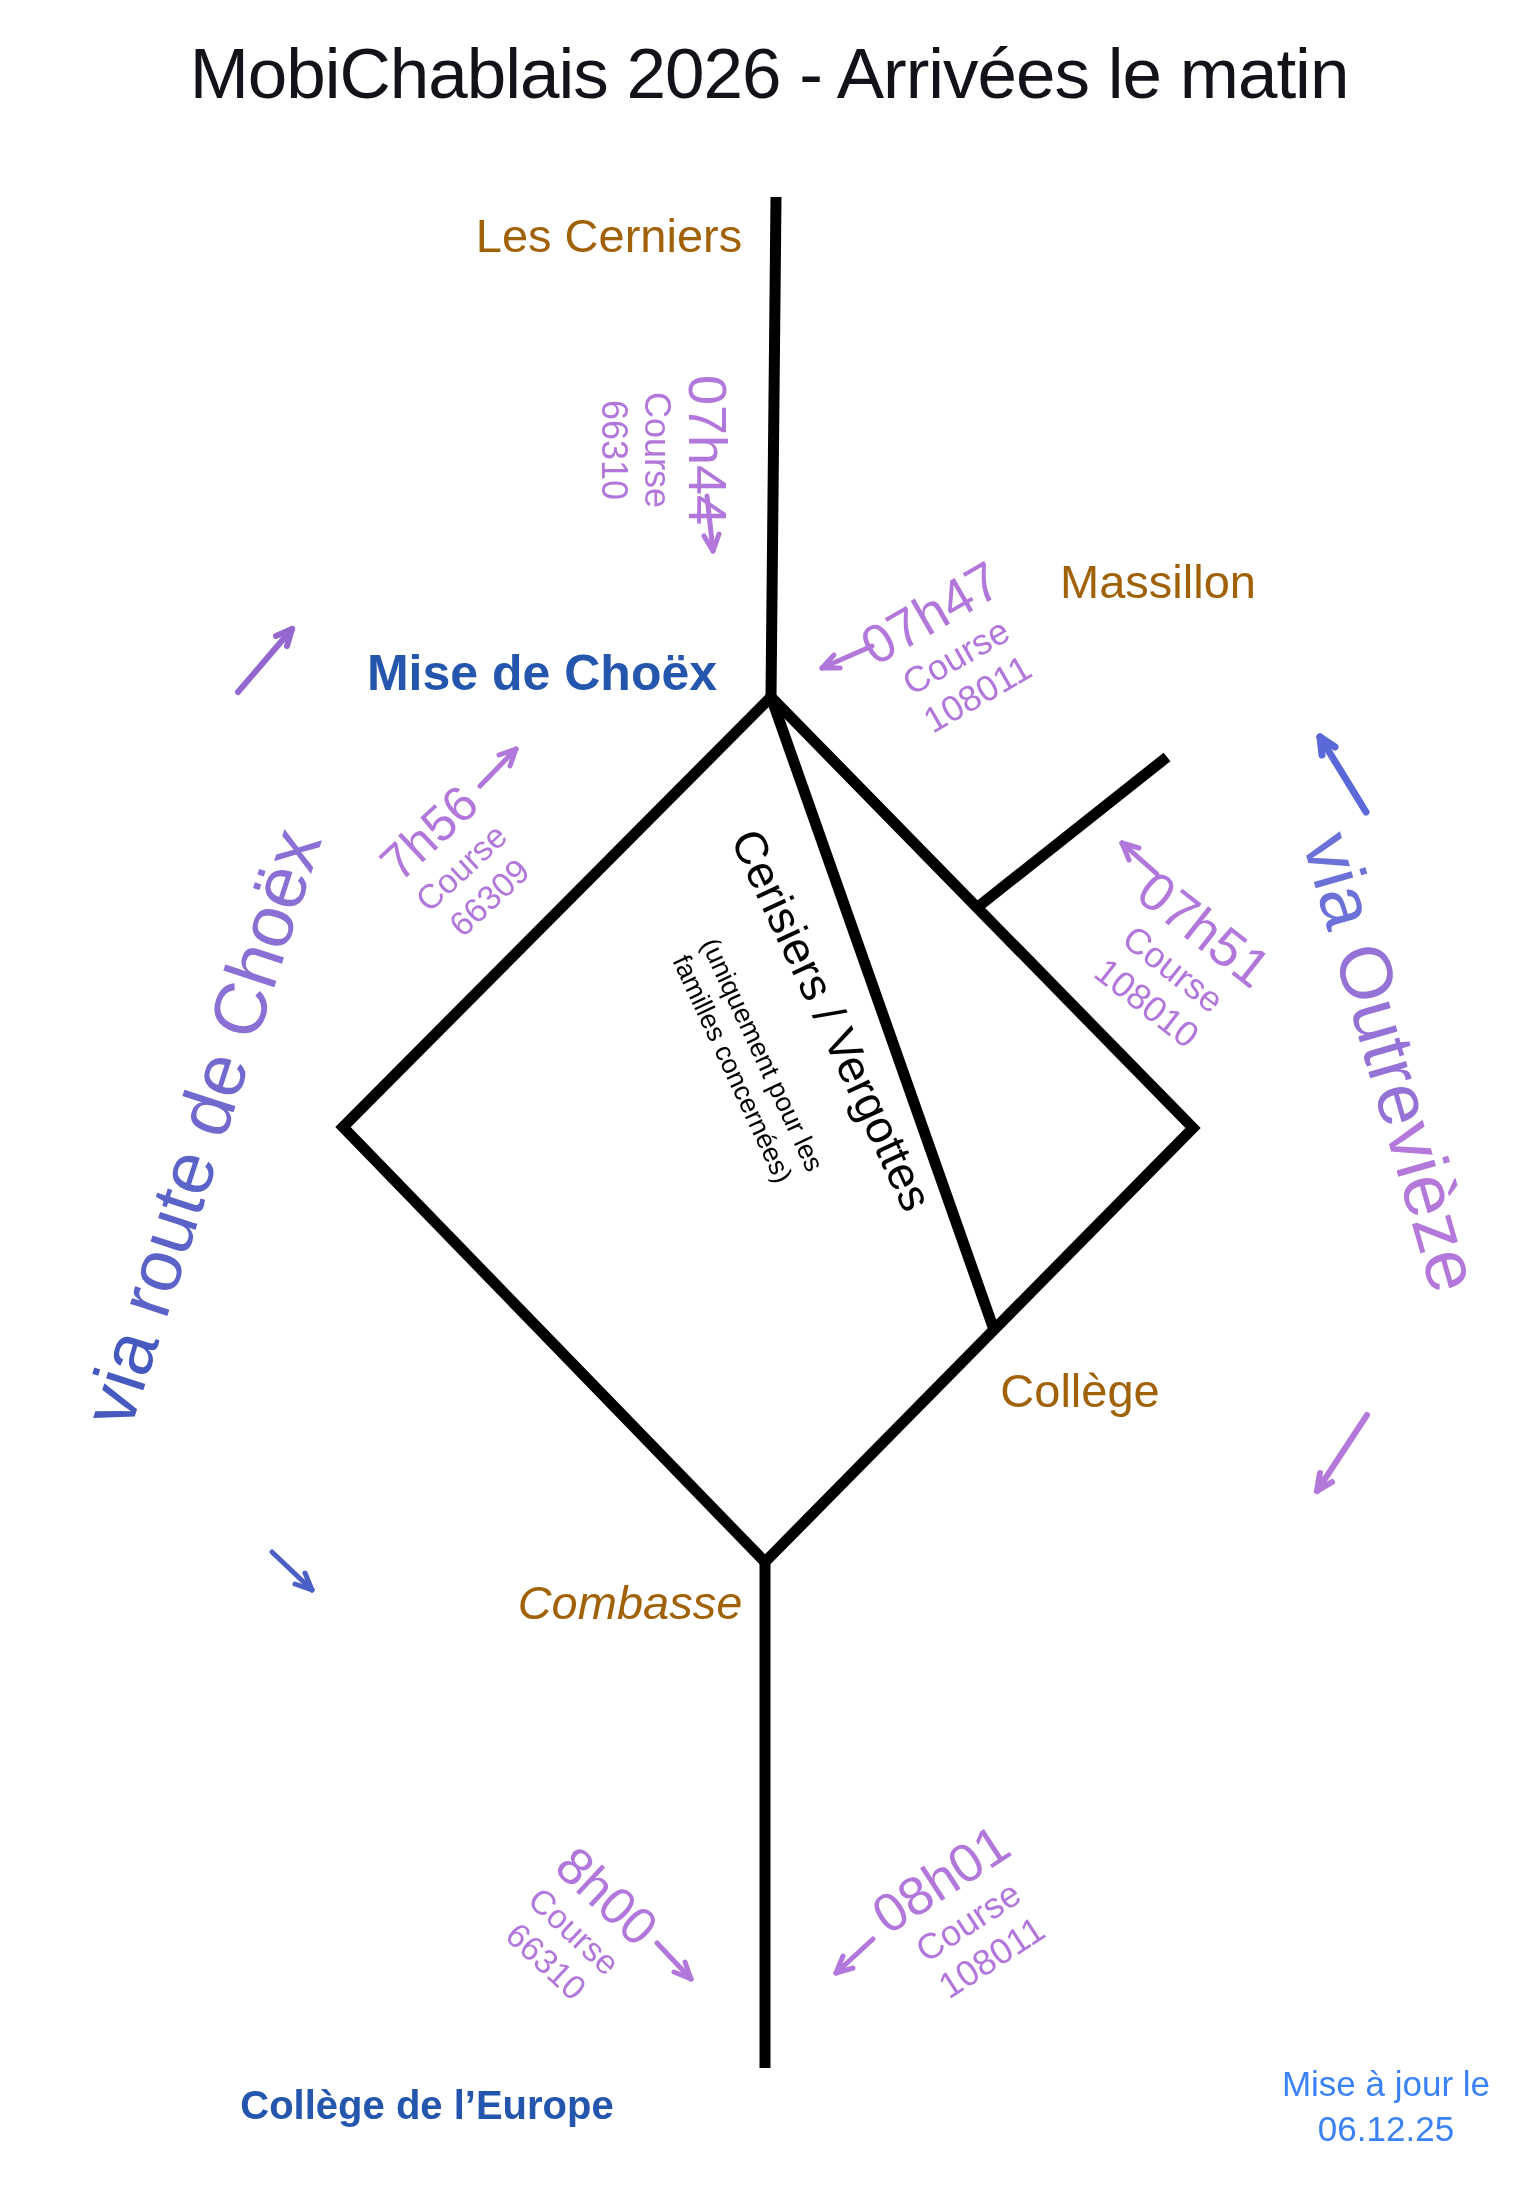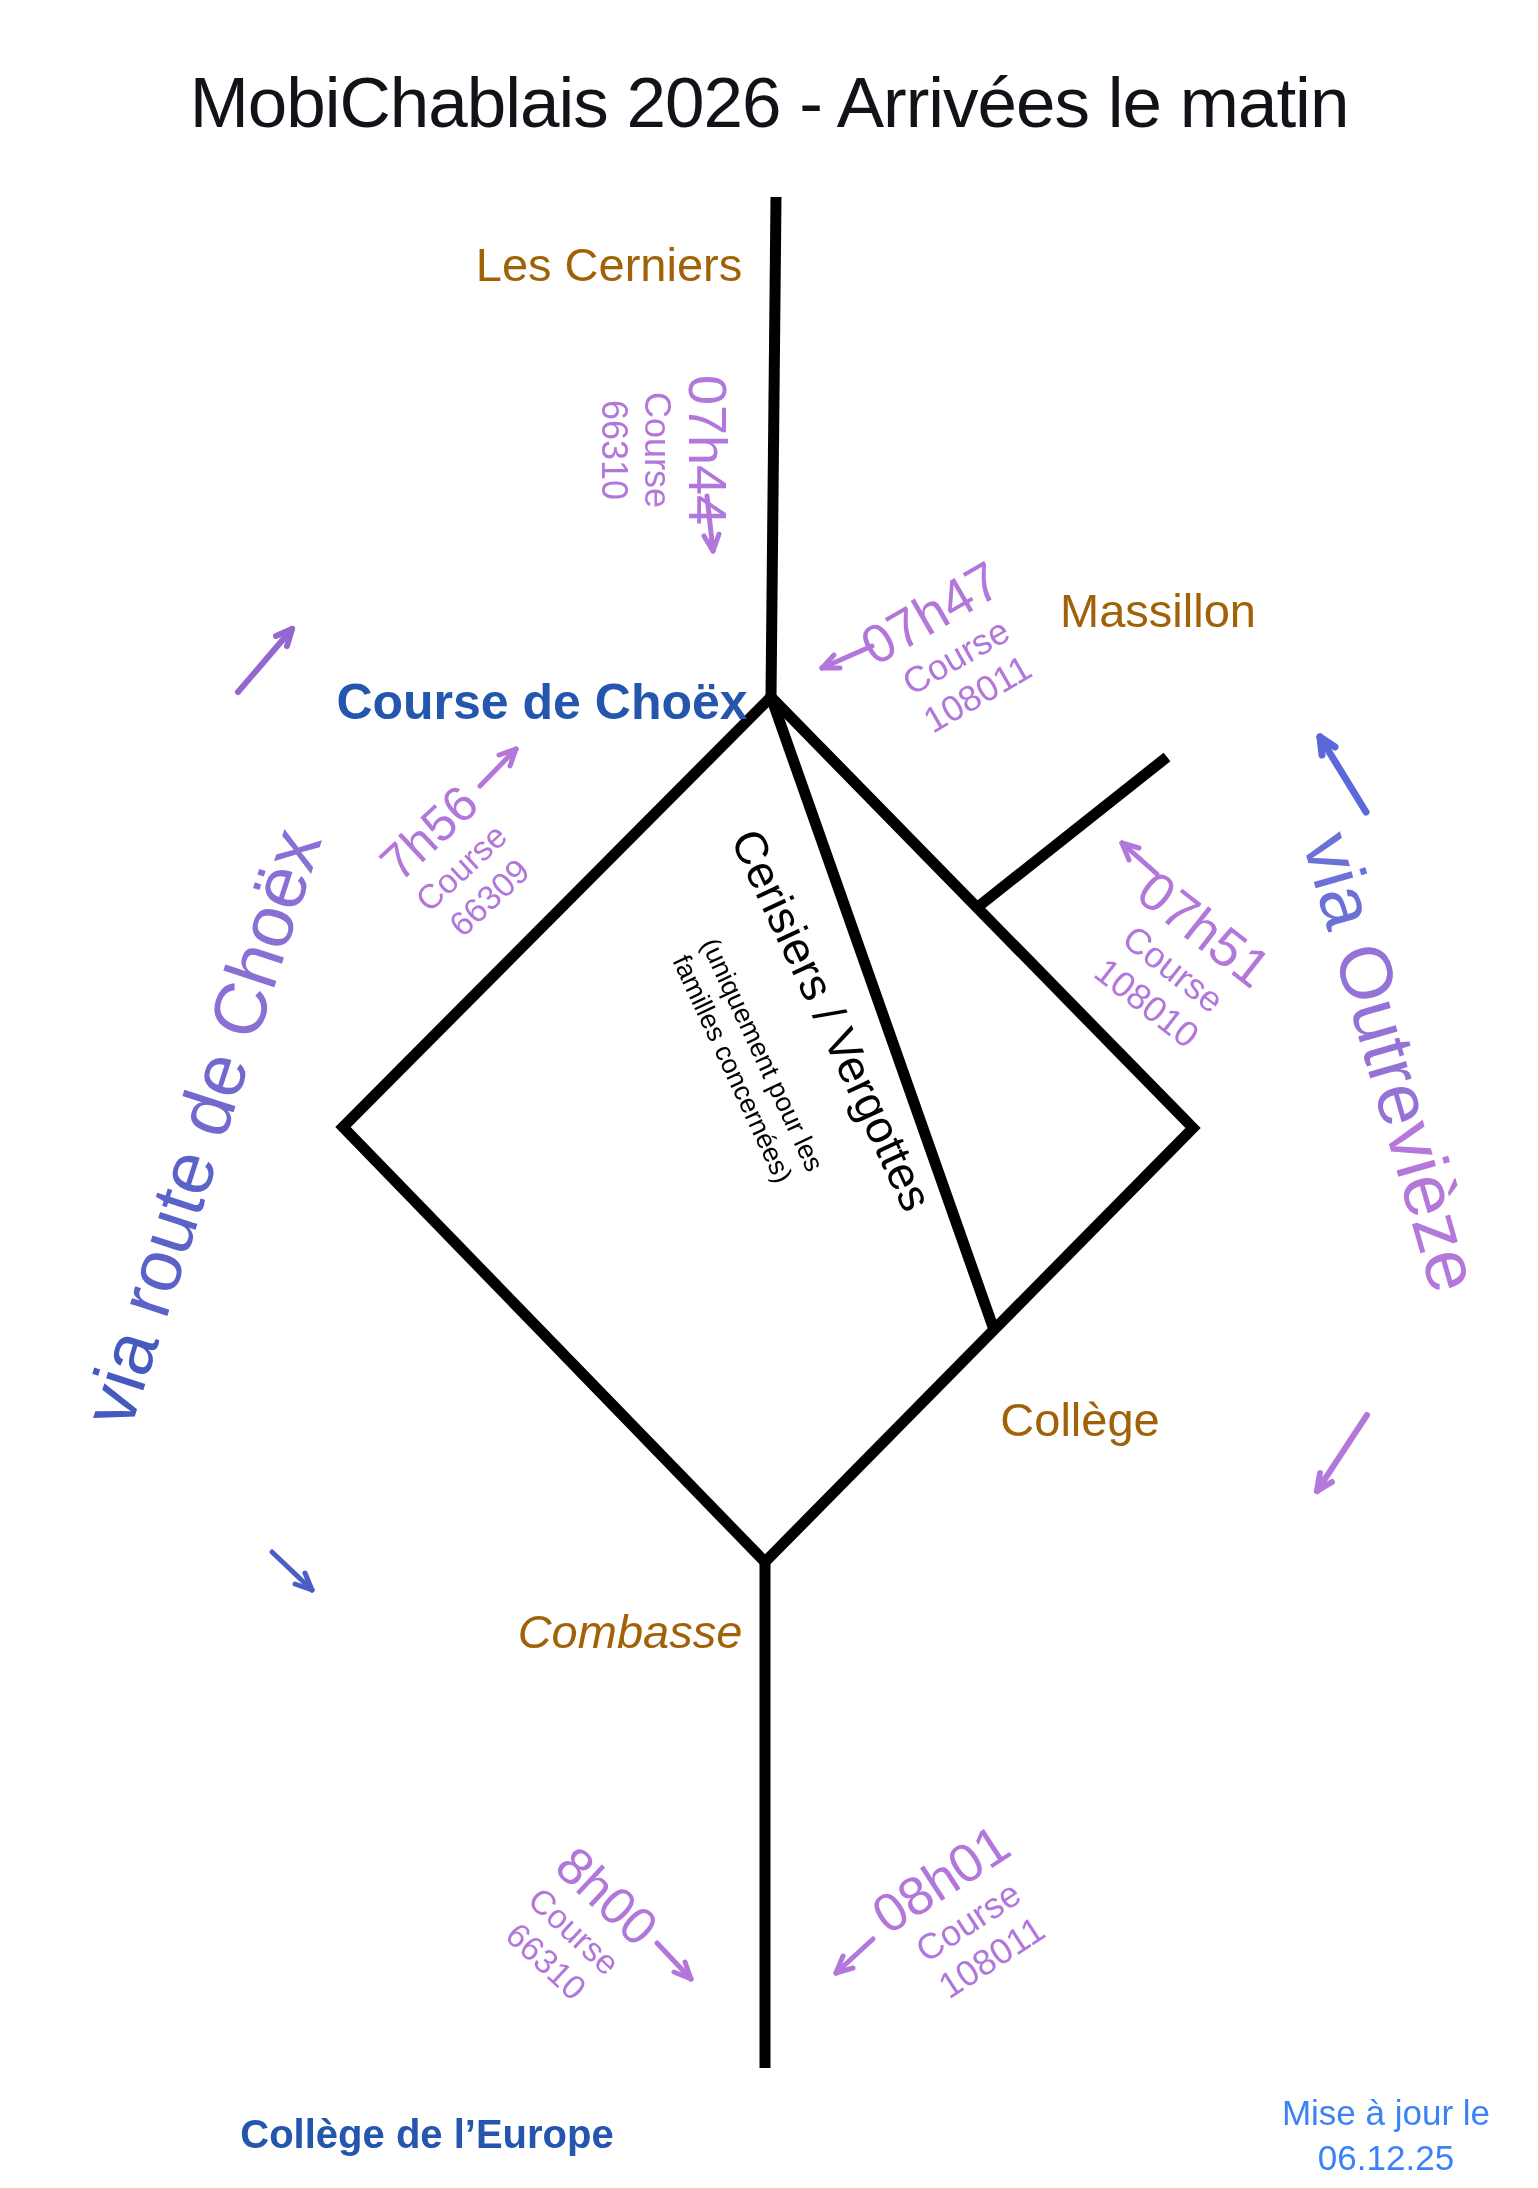--- a/index.html
+++ b/index.html
@@ -1,20 +1,20 @@
 <!DOCTYPE html>
 <html><head>
 <meta charset="utf-8">
 <style>
   html,body{margin:0;padding:0;background:#ffffff;}
   body{font-family:"Liberation Sans", sans-serif;}
   #canvas{position:relative;width:1538px;height:2188px;background:#ffffff;overflow:hidden;}
   #route-svg{position:absolute;left:0;top:0;z-index:1;}
   .abs{position:absolute;z-index:2;white-space:nowrap;}
-  .ctr{transform:translate(-50%,-50%);margin-top:29px;}
+  .ctr{transform:translate(-50%,-50%);}
   .stop{font-size:47px;color:#a16207;}
   .stop-blue{font-weight:bold;color:#2456ae;}
   #page-title{left:769px;top:73px;font-size:71px;color:#121219;letter-spacing:-1px;}
   #stop-les-cerniers{left:609px;top:235px;}
   #stop-massillon{left:1158px;top:581px;}
   #stop-ecole{left:542px;top:673px;font-size:50px;}
   #stop-batarde{left:1080px;top:1390px;}
   #stop-combasse{left:630px;top:1602px;font-style:italic;}
   #stop-college{left:427px;top:2105px;font-size:40px;}
   #update-note{left:1386px;top:2107px;font-size:35px;color:#3b82f6;text-align:center;line-height:1.28;}
@@ -103,21 +103,21 @@
       <line x1="873" y1="1939" x2="836" y2="1973"></line>
         <line x1="836" y1="1973" x2="853" y2="1968"></line>
         <line x1="836" y1="1973" x2="843" y2="1956"></line>
     </g>
   </svg>
 
   <div id="page-title" class="abs ctr">MobiChablais 2026 - Arrivées le matin</div>
 
   <div id="stop-les-cerniers" class="abs ctr stop">Les Cerniers</div>
   <div id="stop-massillon" class="abs ctr stop">Massillon</div>
-  <div id="stop-ecole" class="abs ctr stop stop-blue">Course de Choëx</div>
+  <div id="stop-ecole" class="abs ctr stop stop-blue">Mise de Choëx</div>
   <div id="stop-batarde" class="abs ctr stop">Collège</div>
   <div id="stop-combasse" class="abs ctr stop">Combasse</div>
   <div id="stop-college" class="abs ctr stop stop-blue">Collège de l’Europe</div>
 
   <div id="cerisiers-label" class="abs">Cerisiers / Vergottes</div>
   <div id="cerisiers-note" class="abs">
     <span>(uniquement pour les</span><br>
     <span>familles concernées)</span>
   </div>
 

